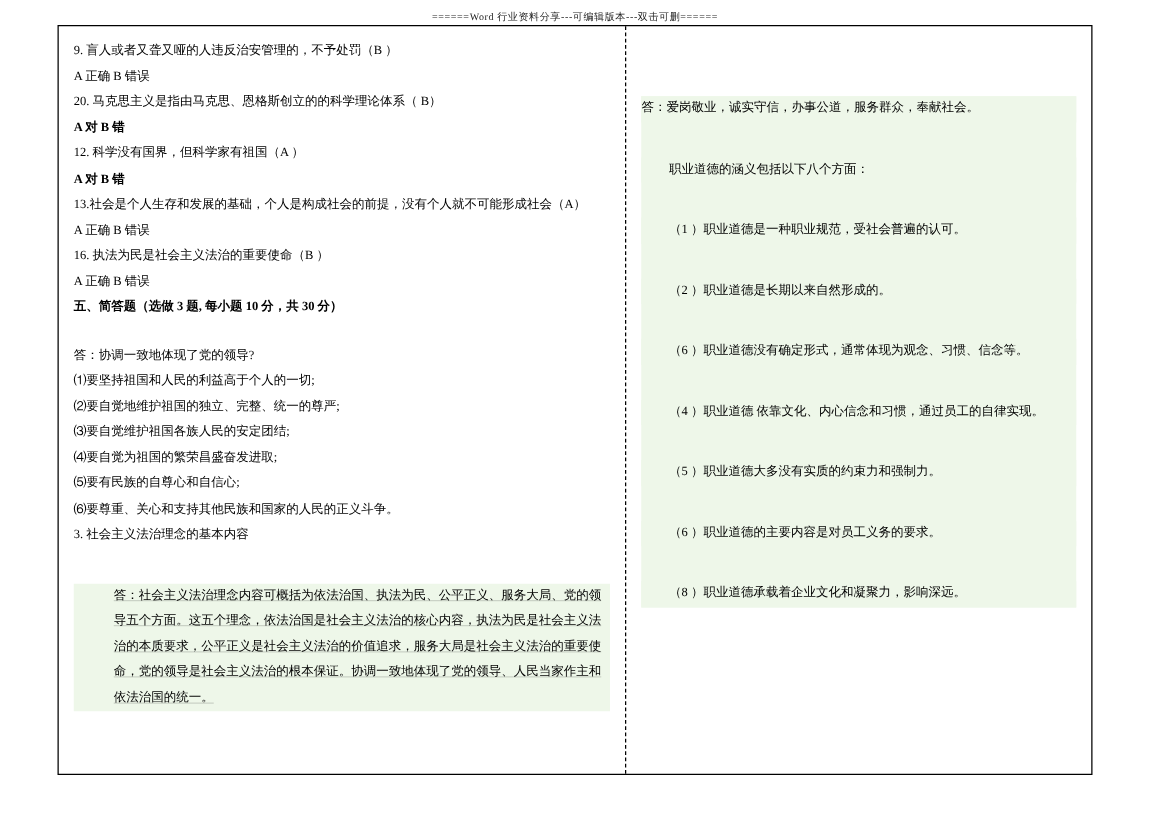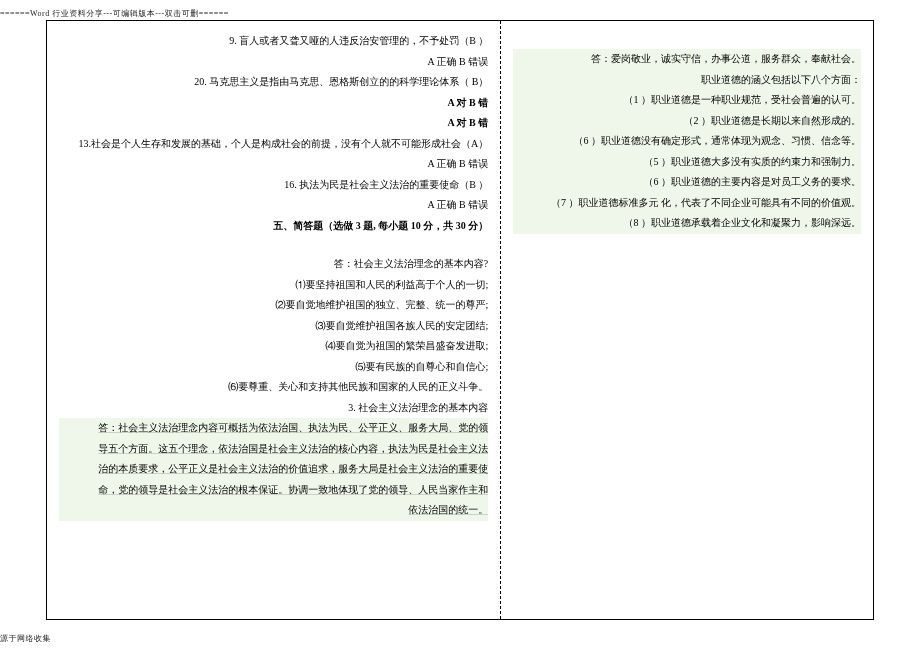--- a/index.html
+++ b/index.html
@@ -12,101 +12,101 @@
     width: 920px;
     height: 650px;
     overflow: hidden;
   }
   .page {
     position: relative;
     width: 920px;
     height: 650px;
   }
   .header, .footer {
+    text-align: center;
     font-size: 8px;
     color: #222;
     letter-spacing: 0.5px;
   }
   .header { padding-top: 8px; height: 24px; }
   .footer { position: absolute; bottom: 6px; width: 100%; }
   .frame {
     position: absolute;
     top: 20px;
     left: 46px;
     width: 828px;
     height: 600px;
     border: 1px solid #000;
     display: flex;
     flex-direction: row;
   }
   .col {
     padding: 10px 12px 10px 12px;
     line-height: 2.05;
-    text-align: right;
   }
   .col-left {
     width: 55%;
     border-right: 1px dashed #000;
   }
   .col-right {
     width: 45%;
   }
   .line { white-space: normal; word-break: break-all; }
   .bold { font-weight: bold; }
   .hl {
     background: #eef7e9;
     display: block;
     padding: 0;
   }
-  .hl .line { background: #eef7e9; }
+  .hl .line { background: #eef7e9; margin-top: 28px; }
   .spacer { height: 18px; }
   .indent1 { padding-left: 2.2em; font-family: Liberation Serif, serif; }
 </style>
 </head>
 <body>
 
 <div class="page">
   <div class="header">======Word 行业资料分享---可编辑版本---双击可删======</div>
 
   <div class="frame">
     <div class="col col-left">
       <div class="line">9. 盲人或者又聋又哑的人违反治安管理的，不予处罚（B ）</div>
       <div class="line">A 正确 B 错误</div>
       <div class="line">20. 马克思主义是指由马克思、恩格斯创立的的科学理论体系（ B）</div>
       <div class="line bold">A 对   B 错</div>
+      <div class="line">12. 科学没有国界，但科学家有祖国（A ）</div>
       <div class="line bold">A 对   B 错</div>
       <div class="line">13.社会是个人生存和发展的基础，个人是构成社会的前提，没有个人就不可能形成社会（A）</div>
       <div class="line">A  正确 B  错误</div>
       <div class="line">16.  执法为民是社会主义法治的重要使命（B ）</div>
       <div class="line">A  正确 B  错误</div>
       <div class="line bold">五、简答题（选做 3 题, 每小题 10 分，共 30 分）</div>
       <div class="spacer"></div>
-      <div class="line">答：社会主义法治理念的基本内容?</div>
+      <div class="line">答：协调一致地体现了党的领导?</div>
       <div class="line">⑴要坚持祖国和人民的利益高于个人的一切;</div>
       <div class="line">⑵要自觉地维护祖国的独立、完整、统一的尊严;</div>
       <div class="line">⑶要自觉维护祖国各族人民的安定团结;</div>
       <div class="line">⑷要自觉为祖国的繁荣昌盛奋发进取;</div>
       <div class="line">⑸要有民族的自尊心和自信心;</div>
       <div class="line">⑹要尊重、关心和支持其他民族和国家的人民的正义斗争。</div>
       <div class="line">3. 社会主义法治理念的基本内容</div>
       <div class="hl">
         <div class="line" style="text-decoration: underline; text-decoration-color: rgba(0,0,0,0.15); padding-left: 32px;">答：社会主义法治理念内容可概括为依法治国、执法为民、公平正义、服务大局、党的领导五个方面。这五个理念，依法治国是社会主义法治的核心内容，执法为民是社会主义法治的本质要求，公平正义是社会主义法治的价值追求，服务大局是社会主义法治的重要使命，党的领导是社会主义法治的根本保证。协调一致地体现了党的领导、人民当家作主和依法治国的统一。</div>
       </div>
     </div>
 
     <div class="col col-right">
       <div class="spacer"></div>
       <div class="hl">
         <div class="line">答：爱岗敬业，诚实守信，办事公道，服务群众，奉献社会。</div>
         <div class="line indent1">职业道德的涵义包括以下八个方面：</div>
         <div class="line indent1">（1 ）职业道德是一种职业规范，受社会普遍的认可。</div>
         <div class="line indent1">（2 ）职业道德是长期以来自然形成的。</div>
         <div class="line indent1">（6 ）职业道德没有确定形式，通常体现为观念、习惯、信念等。</div>
+        <div class="line indent1">（4 ）职业道德  依靠文化、内心信念和习惯，通过员工的自律实现。</div>
         <div class="line indent1">（5 ）职业道德大多没有实质的约束力和强制力。</div>
         <div class="line indent1">（6 ）职业道德的主要内容是对员工义务的要求。</div>
-        <div class="line indent1">（7 ）职业道德标准多元  化，代表了不同企业可能具有不同的价值观。</div>
         <div class="line indent1">（8 ）职业道德承载着企业文化和凝聚力，影响深远。</div>
       </div>
     </div>
   </div>
 
-  <div class="footer">源于网络收集</div>
 </div>
 
 </body></html>

